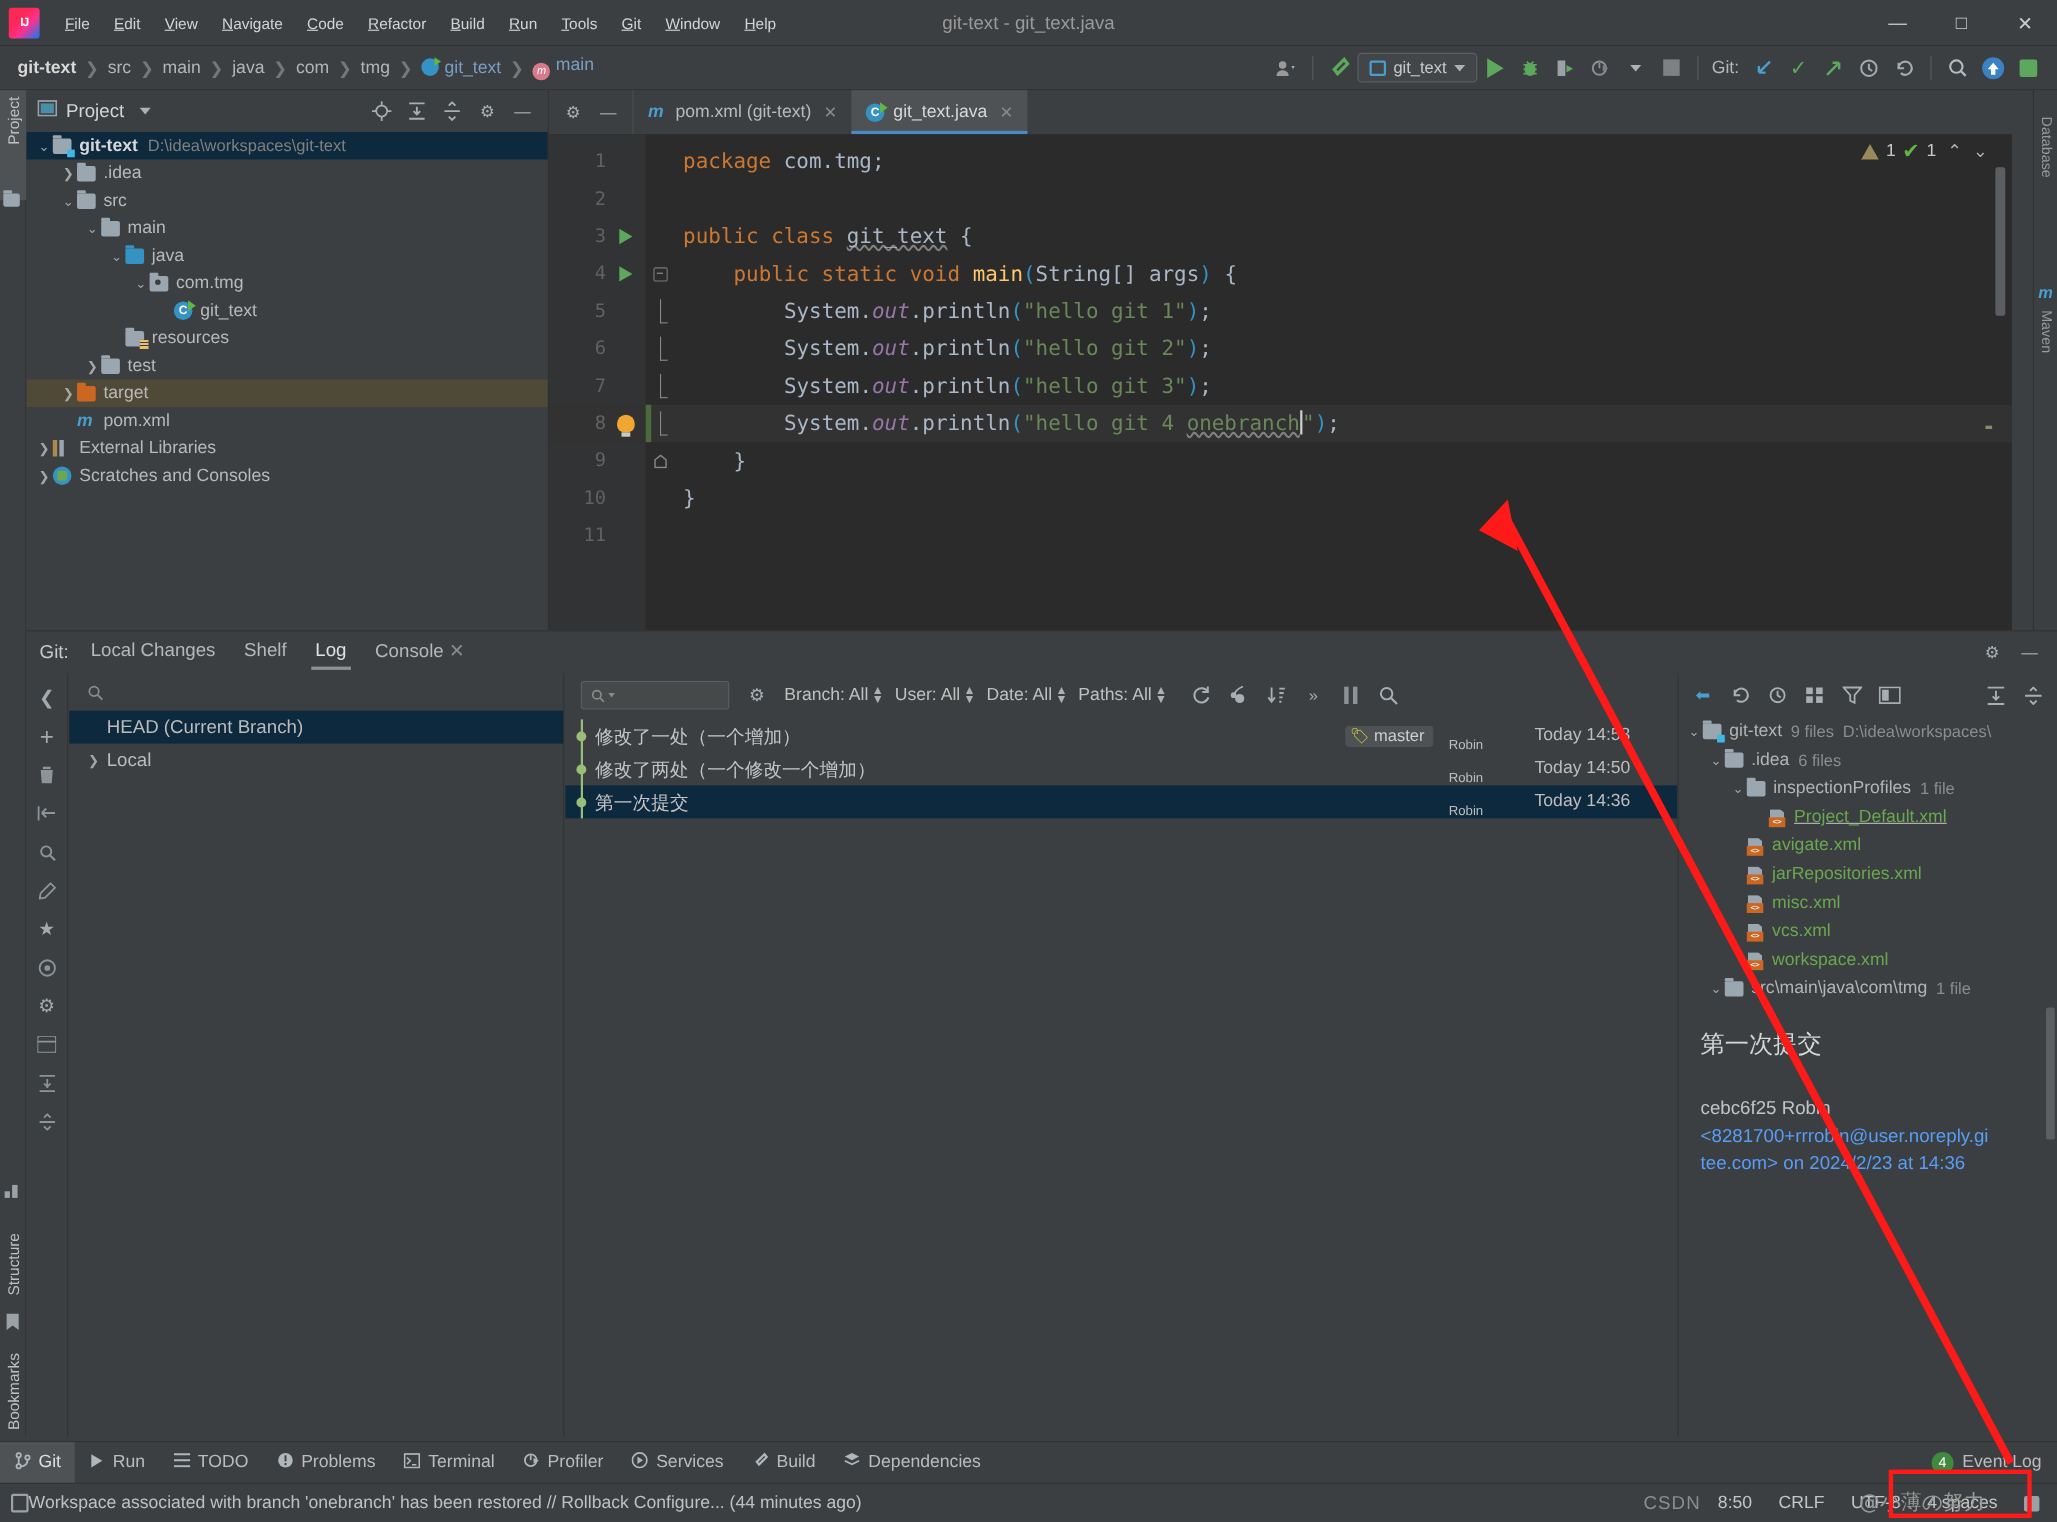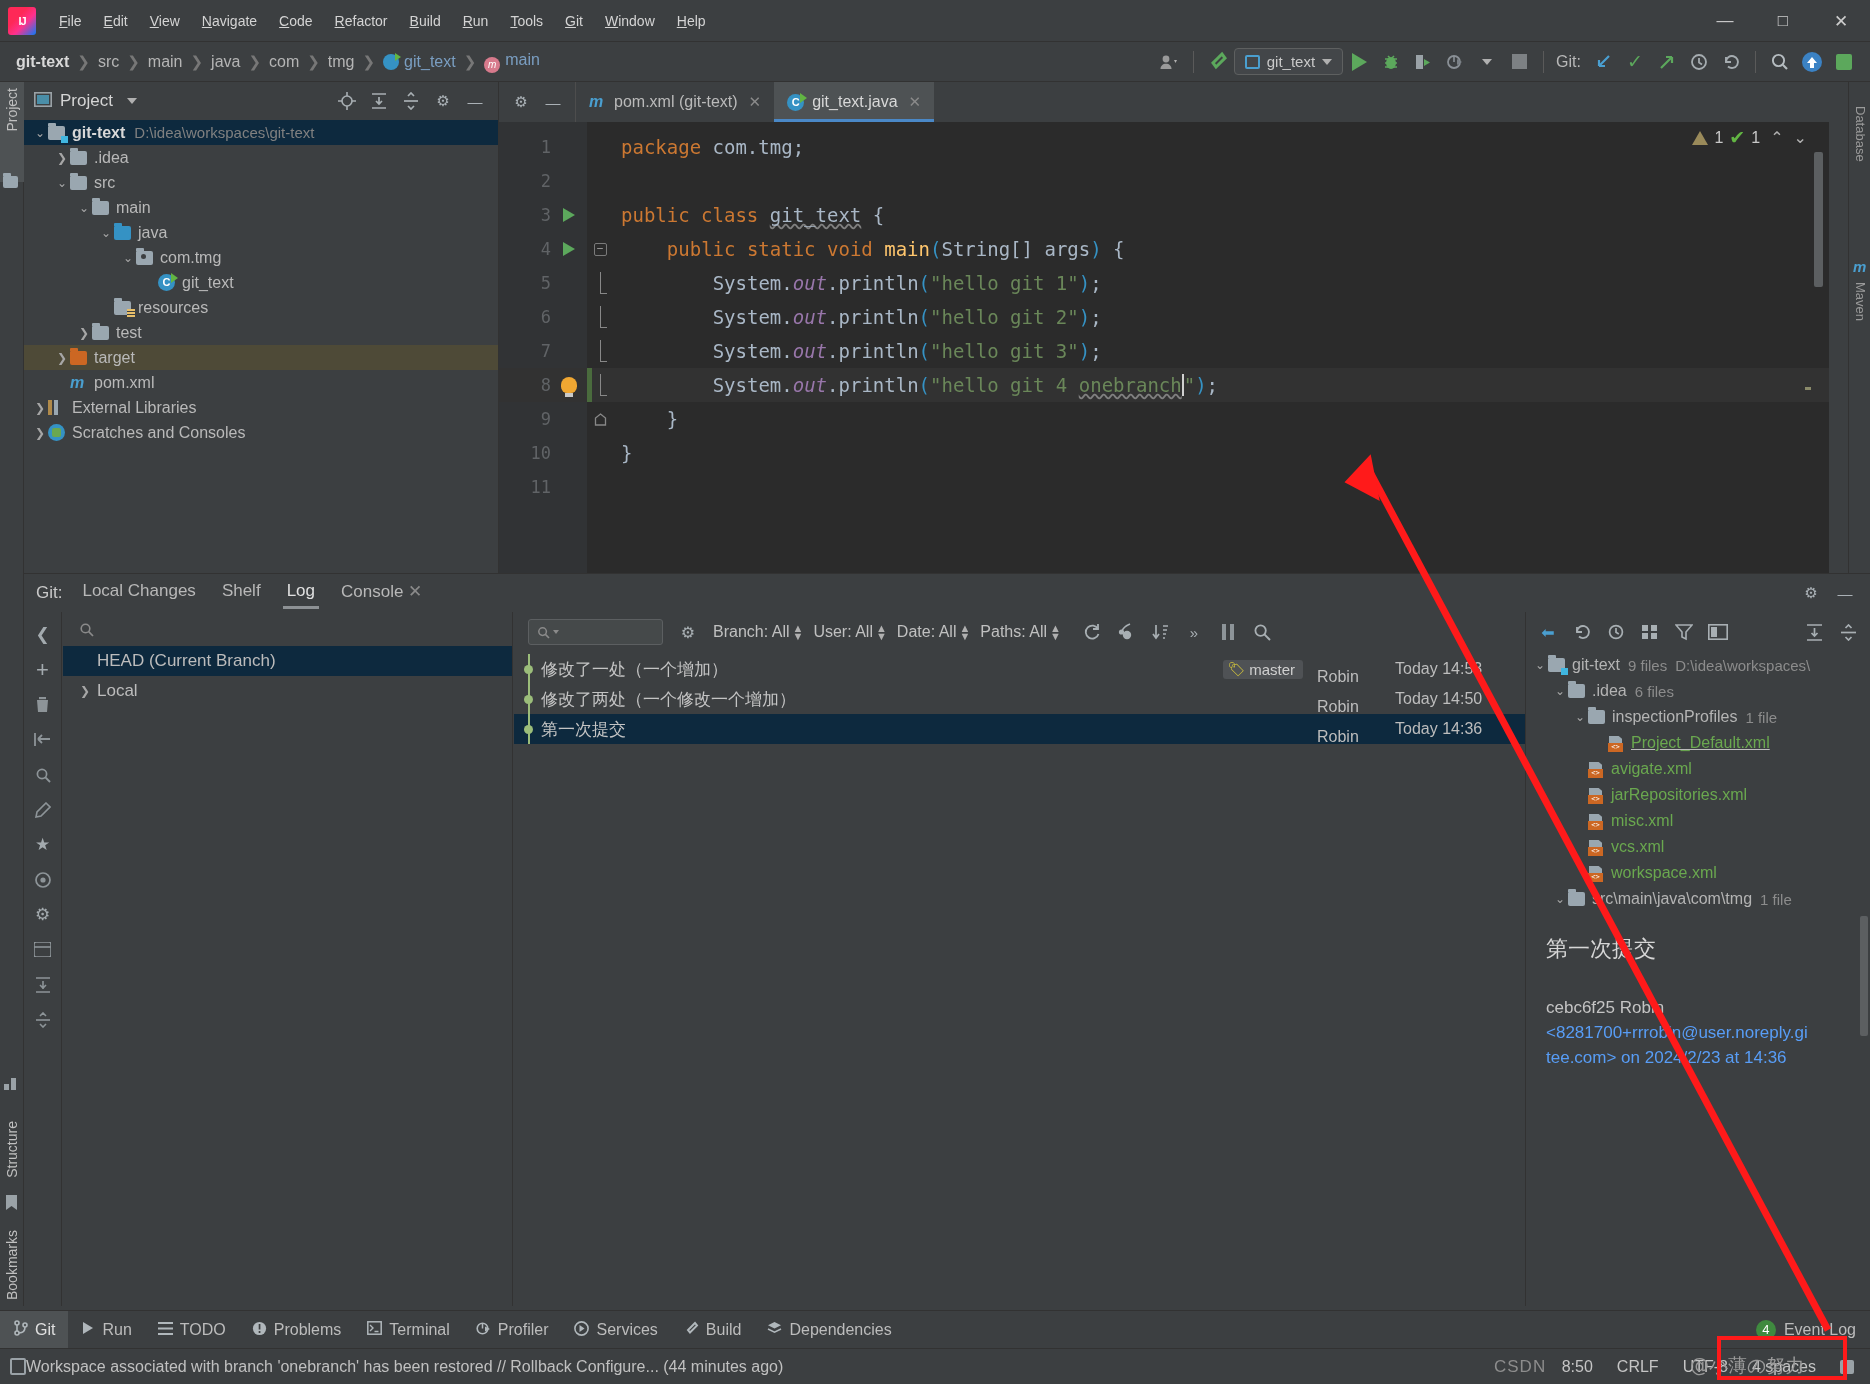--- a/index.html
+++ b/index.html
@@ -231,21 +231,21 @@
   .crow { height:30px; display:flex; align-items:center; font-size:17px; position:relative;
           padding-left:10px; }
   .crow.sel { background:#0d293e; }
   .cdot { width:9px;height:9px;border-radius:50%;background:#9bbd7a; flex:0 0 9px; margin-right:8px;
           position:relative; z-index:2;}
   .cgraphline { position:absolute; left:14px; top:0; bottom:0; width:2px; background:#9bbd7a; z-index:1;}
   .cmsg { color:#c4c4c4; flex:1; white-space:nowrap; overflow:hidden;}
   .branchtag { background:#4f5255; border-radius:3px; padding:1px 8px 1px 4px; font-size:15px;
                color:#cfcfcf; display:flex; align-items:center; gap:4px; margin-right:14px;}
   .tagico { color:#d8c93a; font-size:14px; }
-  .cauthor { width:78px; color:#bdbdbd; font-size:16px;margin-top:16px; }
+  .cauthor { width:78px; color:#bdbdbd; font-size:12px;margin-top:16px; }
   .cdate { width:130px; color:#bdbdbd; font-size:16px; }
 
   
   .detail { position:absolute; right:0; top:38px; width:345px; bottom:0; background:#3c3f41;
             border-left:1px solid #323232; }
   .dtoolbar { height:40px; display:flex; align-items:center; gap:2px; padding-left:6px; }
   .d-ico { width:32px;height:30px;display:flex;align-items:center;justify-content:center;
            color:#a8afb3; font-size:16px;}
   .dfiles { position:absolute; left:0; top:40px; right:0; height:260px; overflow:hidden; }
   .frow { height:26px; display:flex; align-items:center; font-size:16px; padding-left:6px;
@@ -315,20 +315,21 @@
         <div class="menu-item"><u>N</u>avigate</div>
         <div class="menu-item"><u>C</u>ode</div>
         <div class="menu-item"><u>R</u>efactor</div>
         <div class="menu-item"><u>B</u>uild</div>
         <div class="menu-item"><u>R</u>un</div>
         <div class="menu-item"><u>T</u>ools</div>
         <div class="menu-item"><u>G</u>it</div>
         <div class="menu-item"><u>W</u>indow</div>
         <div class="menu-item"><u>H</u>elp</div>
       </div>
+    <div class="win-title">git-text - git_text.java</div>
     <div class="win-btns">
       <div class="win-btn">—</div>
       <div class="win-btn">□</div>
       <div class="win-btn close">✕</div>
     </div>
   </div>
 
   <div class="navbar">
     <div class="crumbs" id="crumbs">
         <span class="crumb bold"><span>git-text</span></span>

